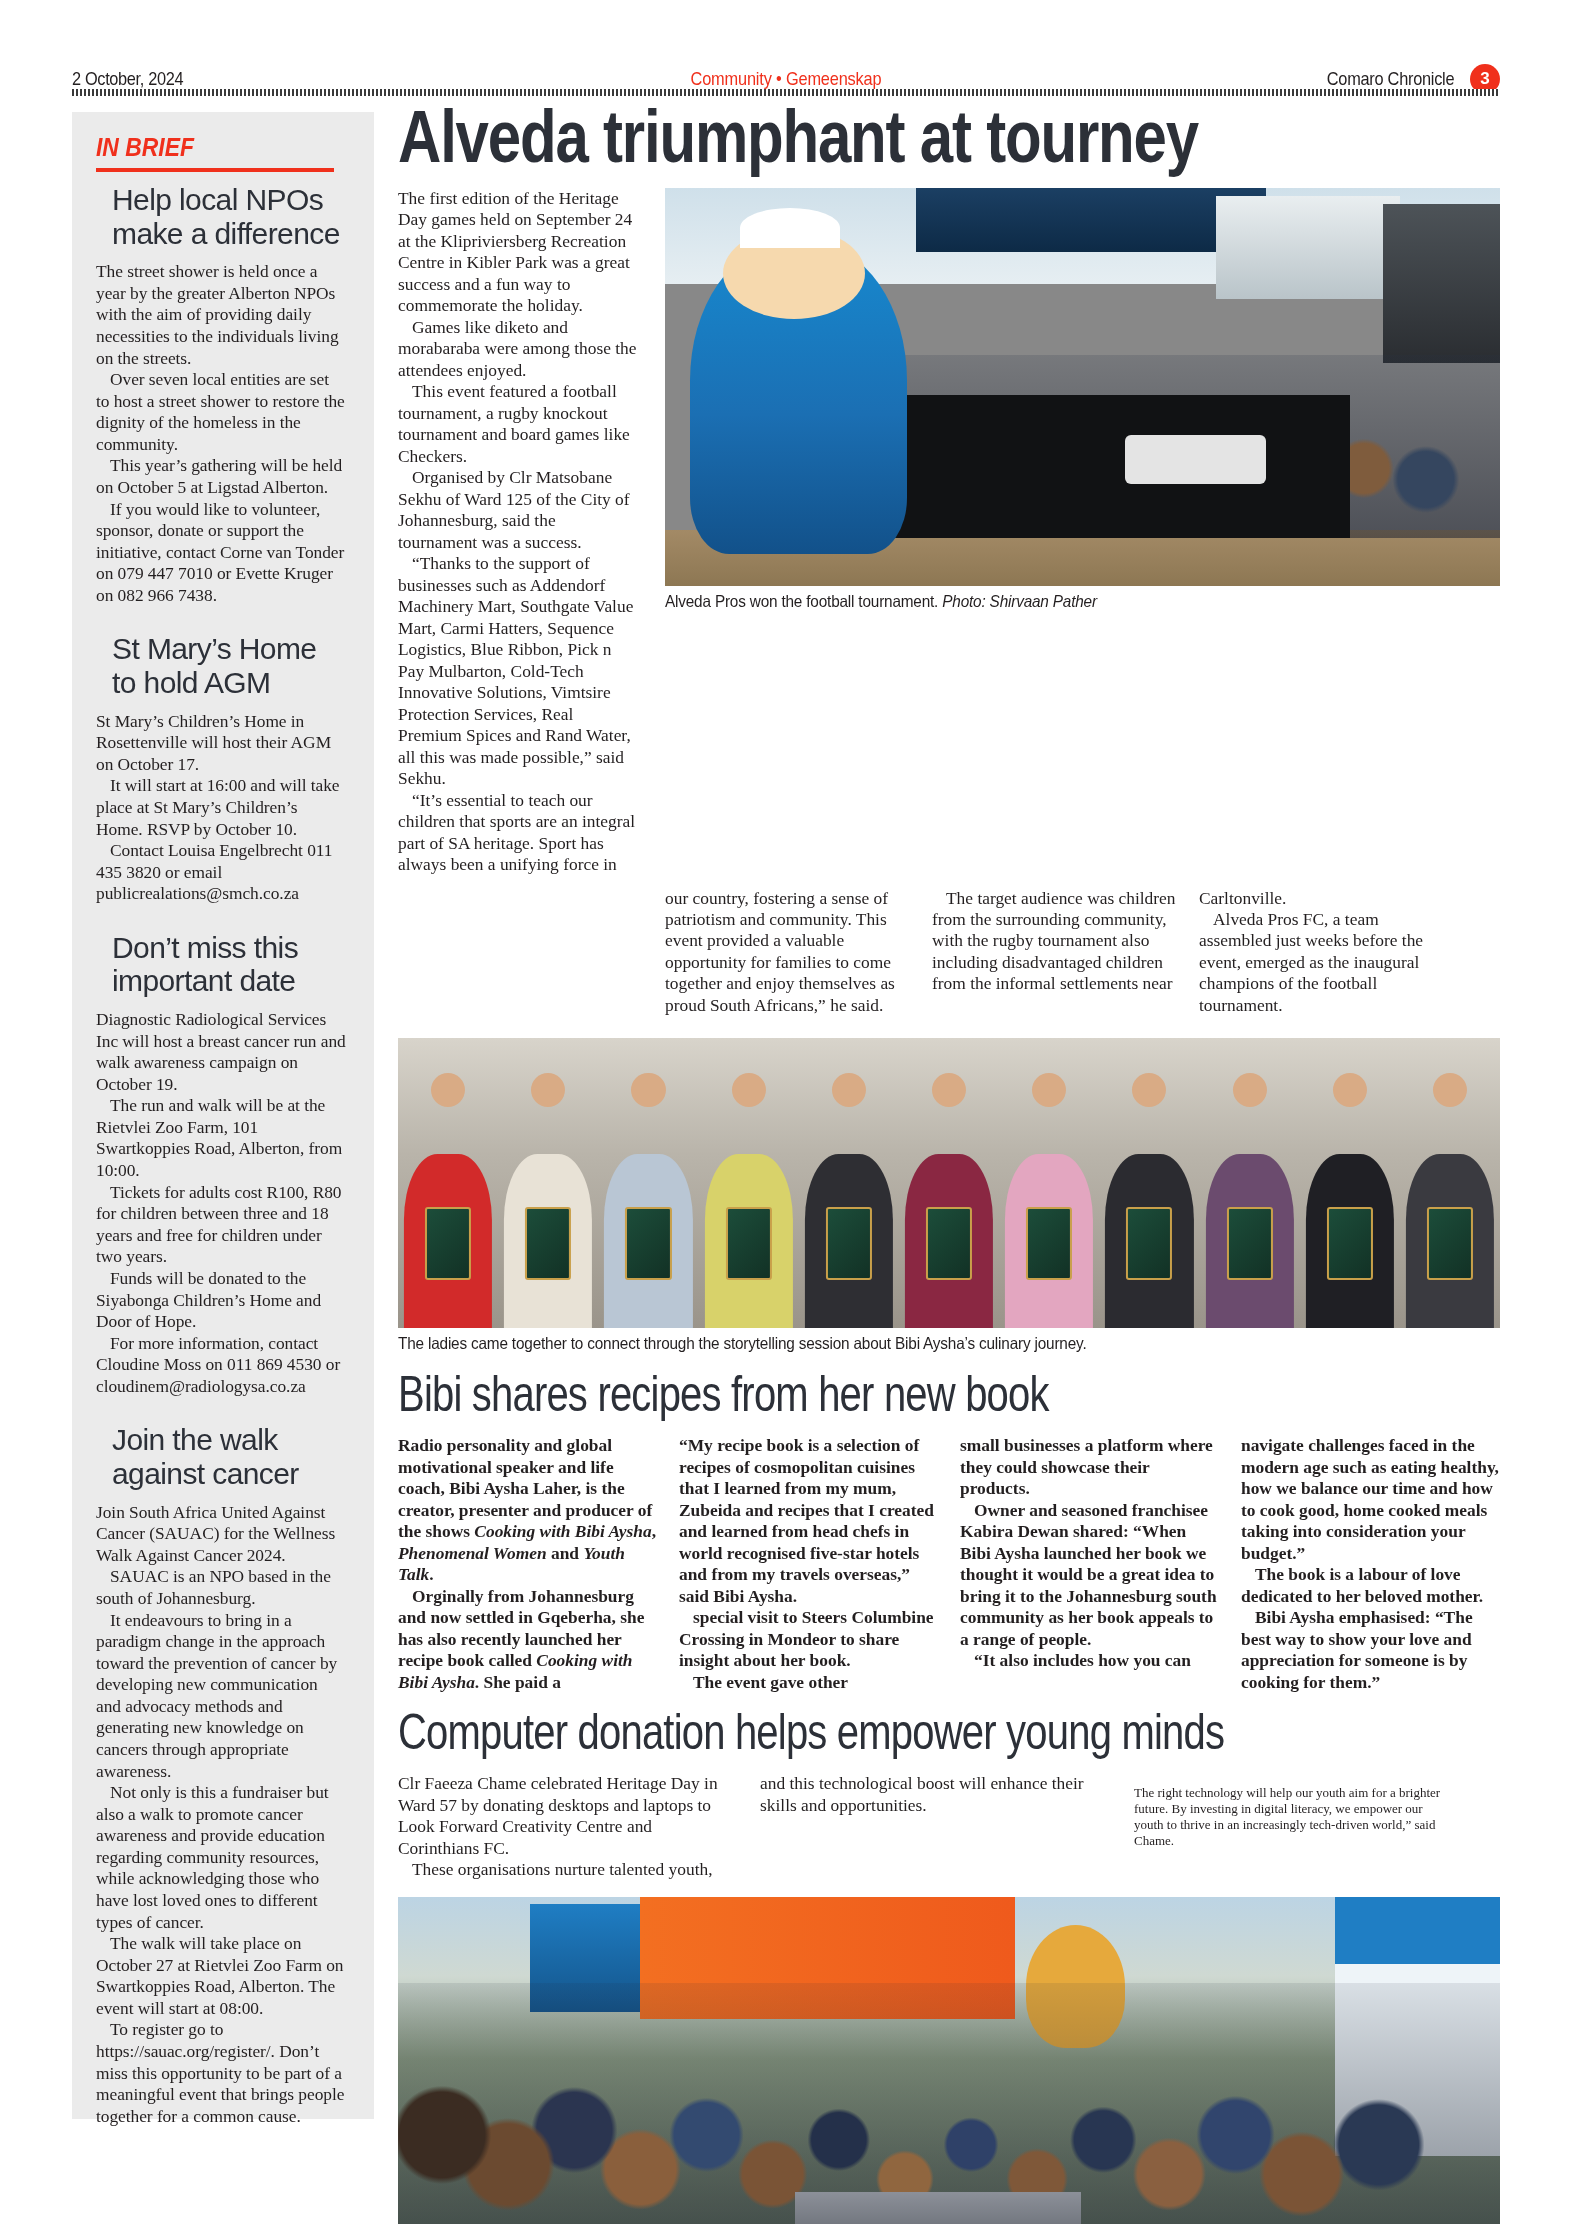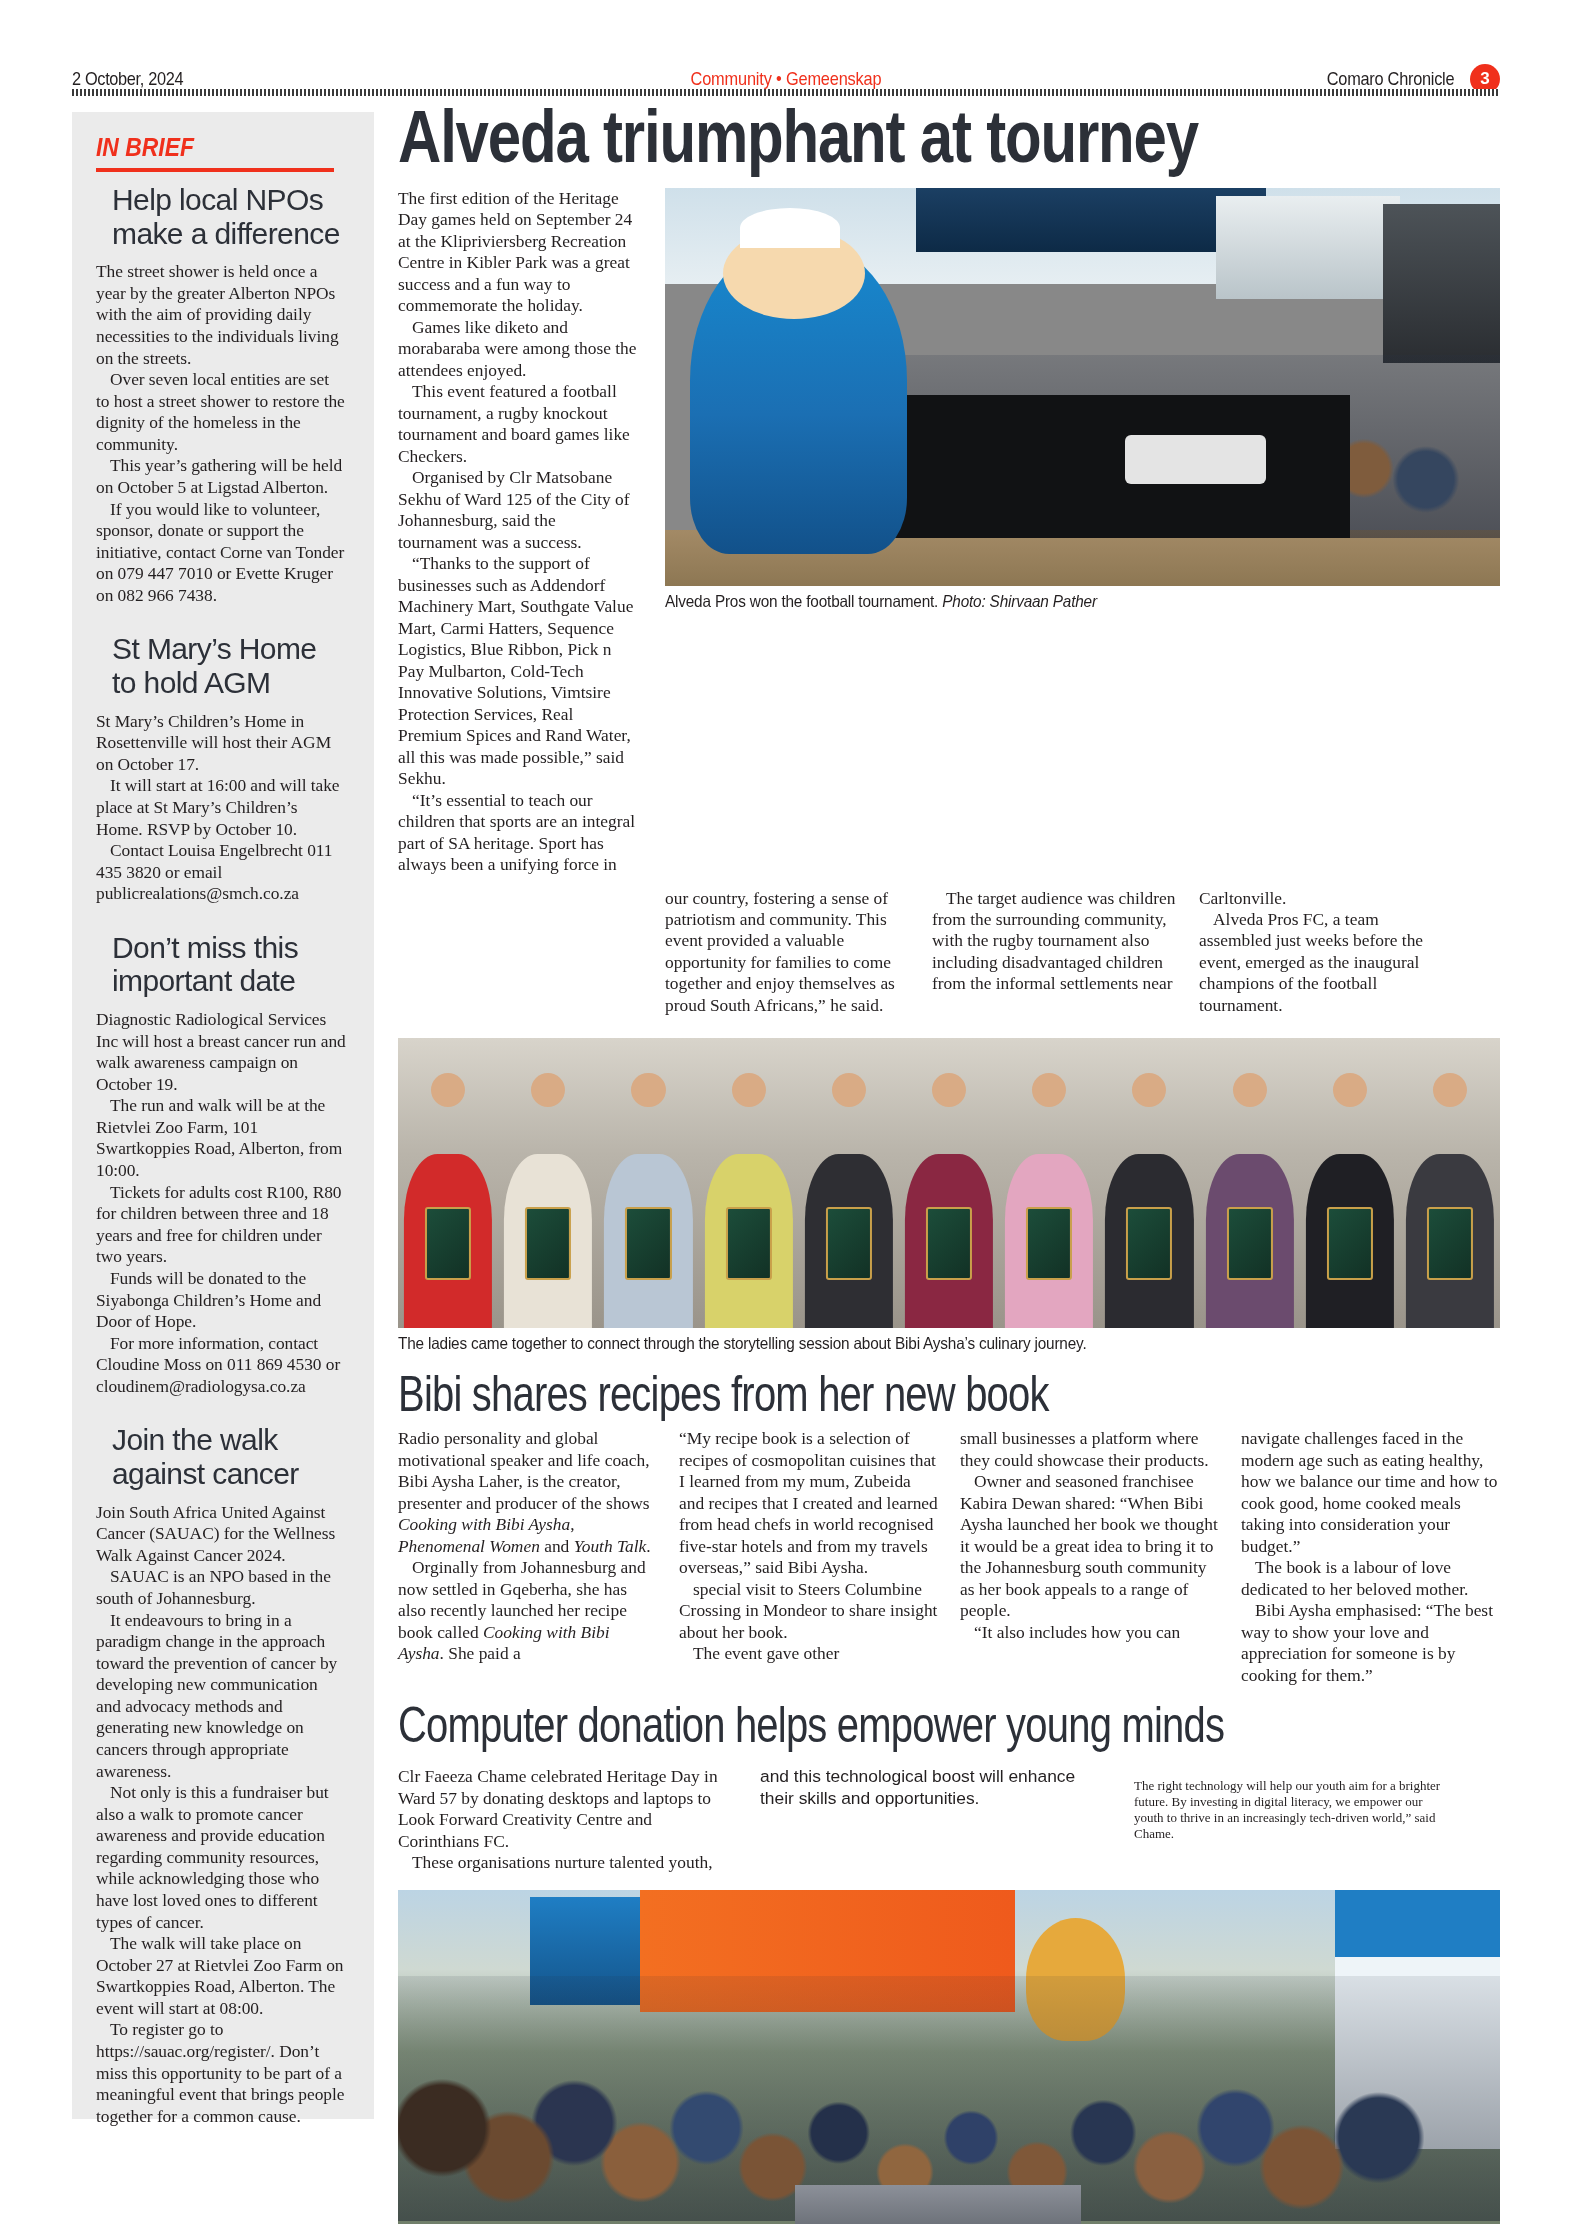--- a/index.html
+++ b/index.html
@@ -525,21 +525,21 @@
               <div class="book"></div>
             </div>
         </div>
       </div>
       <div class="caption">
         <span>The ladies came together to connect through the storytelling session about Bibi Aysha’s culinary journey.</span>
       </div>
 
       <h1 class="subhead" style="margin-top:16px;">Bibi shares recipes from her new book</h1>
 
-      <div class="cols" style="margin-top:9px;">
+      <div class="cols" style="margin-top:16px;font-weight:bold;">
         <div class="col">
           <p>Radio personality and global motivational speaker and life coach, Bibi Aysha Laher, is the creator, presenter and producer of the shows <i>Cooking with Bibi Aysha</i>, <i>Phenomenal Women</i> and <i>Youth Talk</i>.</p>
           <p>Orginally from Johannesburg and now settled in Gqeberha, she has also recently launched her recipe book called <i>Cooking with Bibi Aysha</i>. She paid a</p>
         </div>
         <div class="col">
           <p>“My recipe book is a selection of recipes of cosmopolitan cuisines that I learned from my mum, Zubeida and recipes that I created and learned from head chefs in world recognised five-star hotels and from my travels overseas,” said Bibi Aysha.</p>
           <p>special visit to Steers Columbine Crossing in Mondeor to share insight about her book.</p>
           <p>The event gave other</p>
         </div>
         <div class="col">
@@ -557,21 +557,21 @@
 
     <div style="margin-top:14px;">
       <h1 class="subhead">Computer donation helps empower young minds</h1>
 
       <div style="display:flex; gap:26px; margin-top:16px;">
         <div style="width:336px;">
           <p style="font-family:'Liberation Serif',serif;font-size:17.4px;line-height:1.235;margin:0;">Clr Faeeza Chame celebrated Heritage Day in Ward 57 by donating desktops and laptops to Look Forward Creativity Centre and Corinthians FC.</p>
           <p style="font-family:'Liberation Serif',serif;font-size:17.4px;line-height:1.235;margin:0;text-indent:14px;">These organisations nurture talented youth,</p>
         </div>
         <div style="width:336px;">
-          <p style="font-family:Liberation Sans, sans-serif;font-size:17.4px;line-height:1.235;margin:0;">and this technological boost will enhance their skills and opportunities.</p>
+          <p style="font-family:Liberation Serif, serif;font-size:17.4px;line-height:1.235;margin:0;">and this technological boost will enhance their skills and opportunities.</p>
         </div>
         <div style="width:336px;">
           <p style="font-family:'Liberation Serif',serif;font-size:13px;line-height:1.235;margin:12px;">The right technology will help our youth aim for a brighter future. By investing in digital literacy, we empower our youth to thrive in an increasingly tech-driven world,” said Chame.</p>
         </div>
       </div>
 
       <div class="photo ph3" style="margin-top:16px;">
         <div class="bg"></div>
         <div class="bannerblue"></div>
         <div class="banner"></div>

